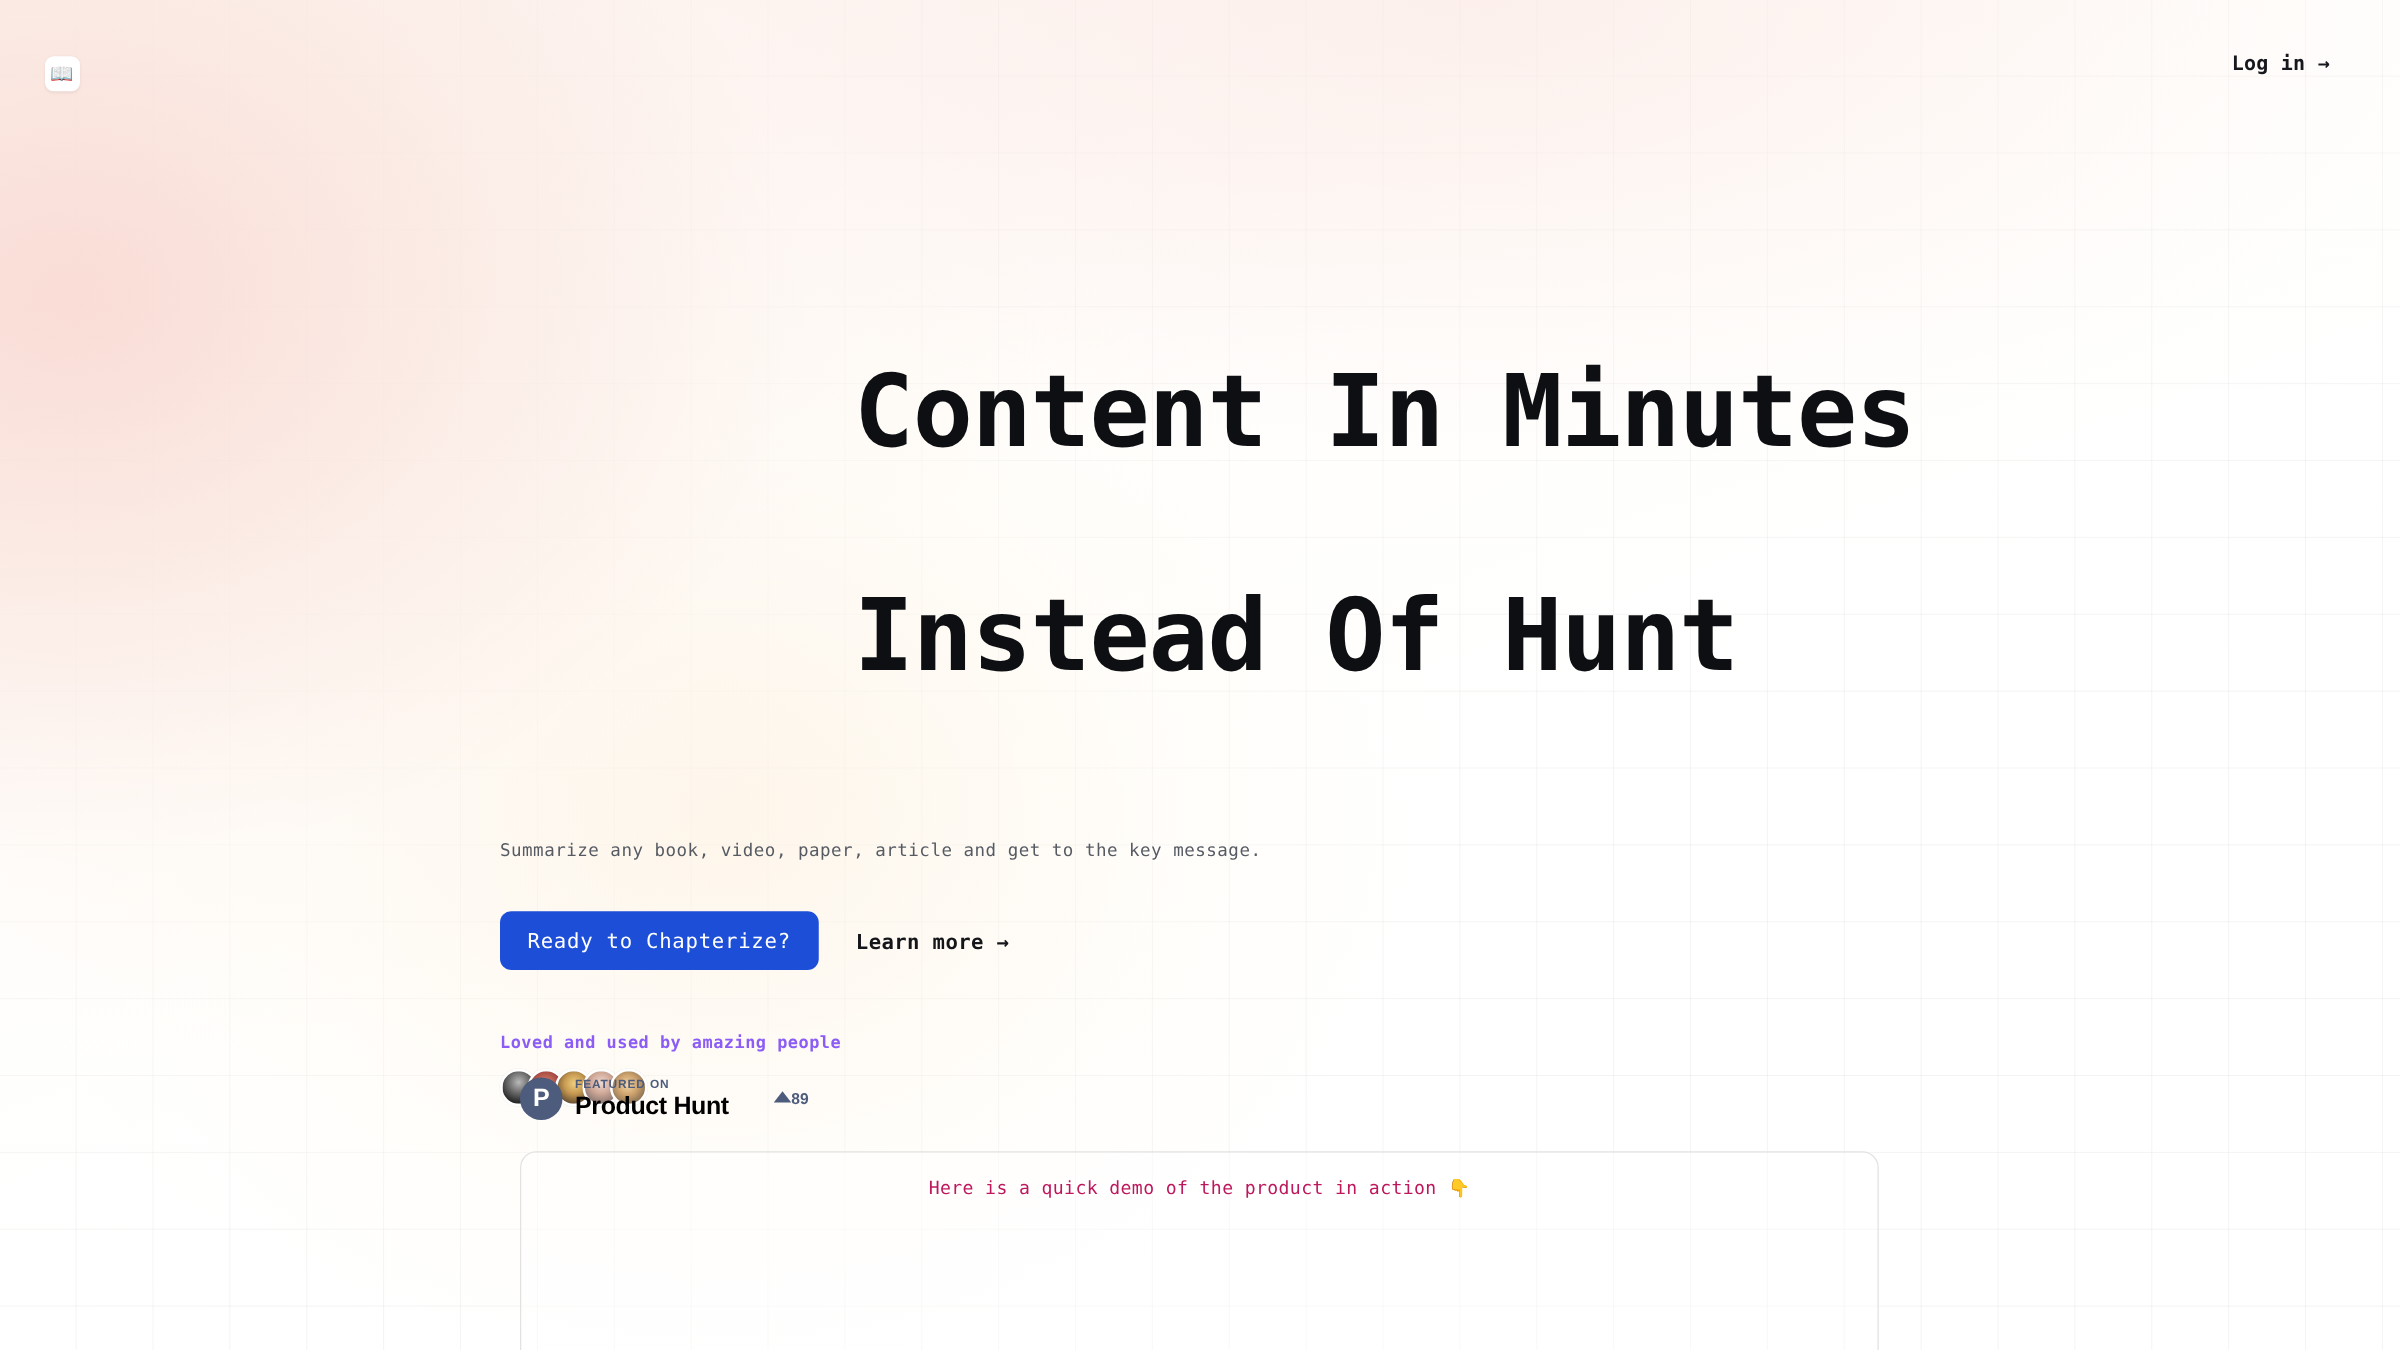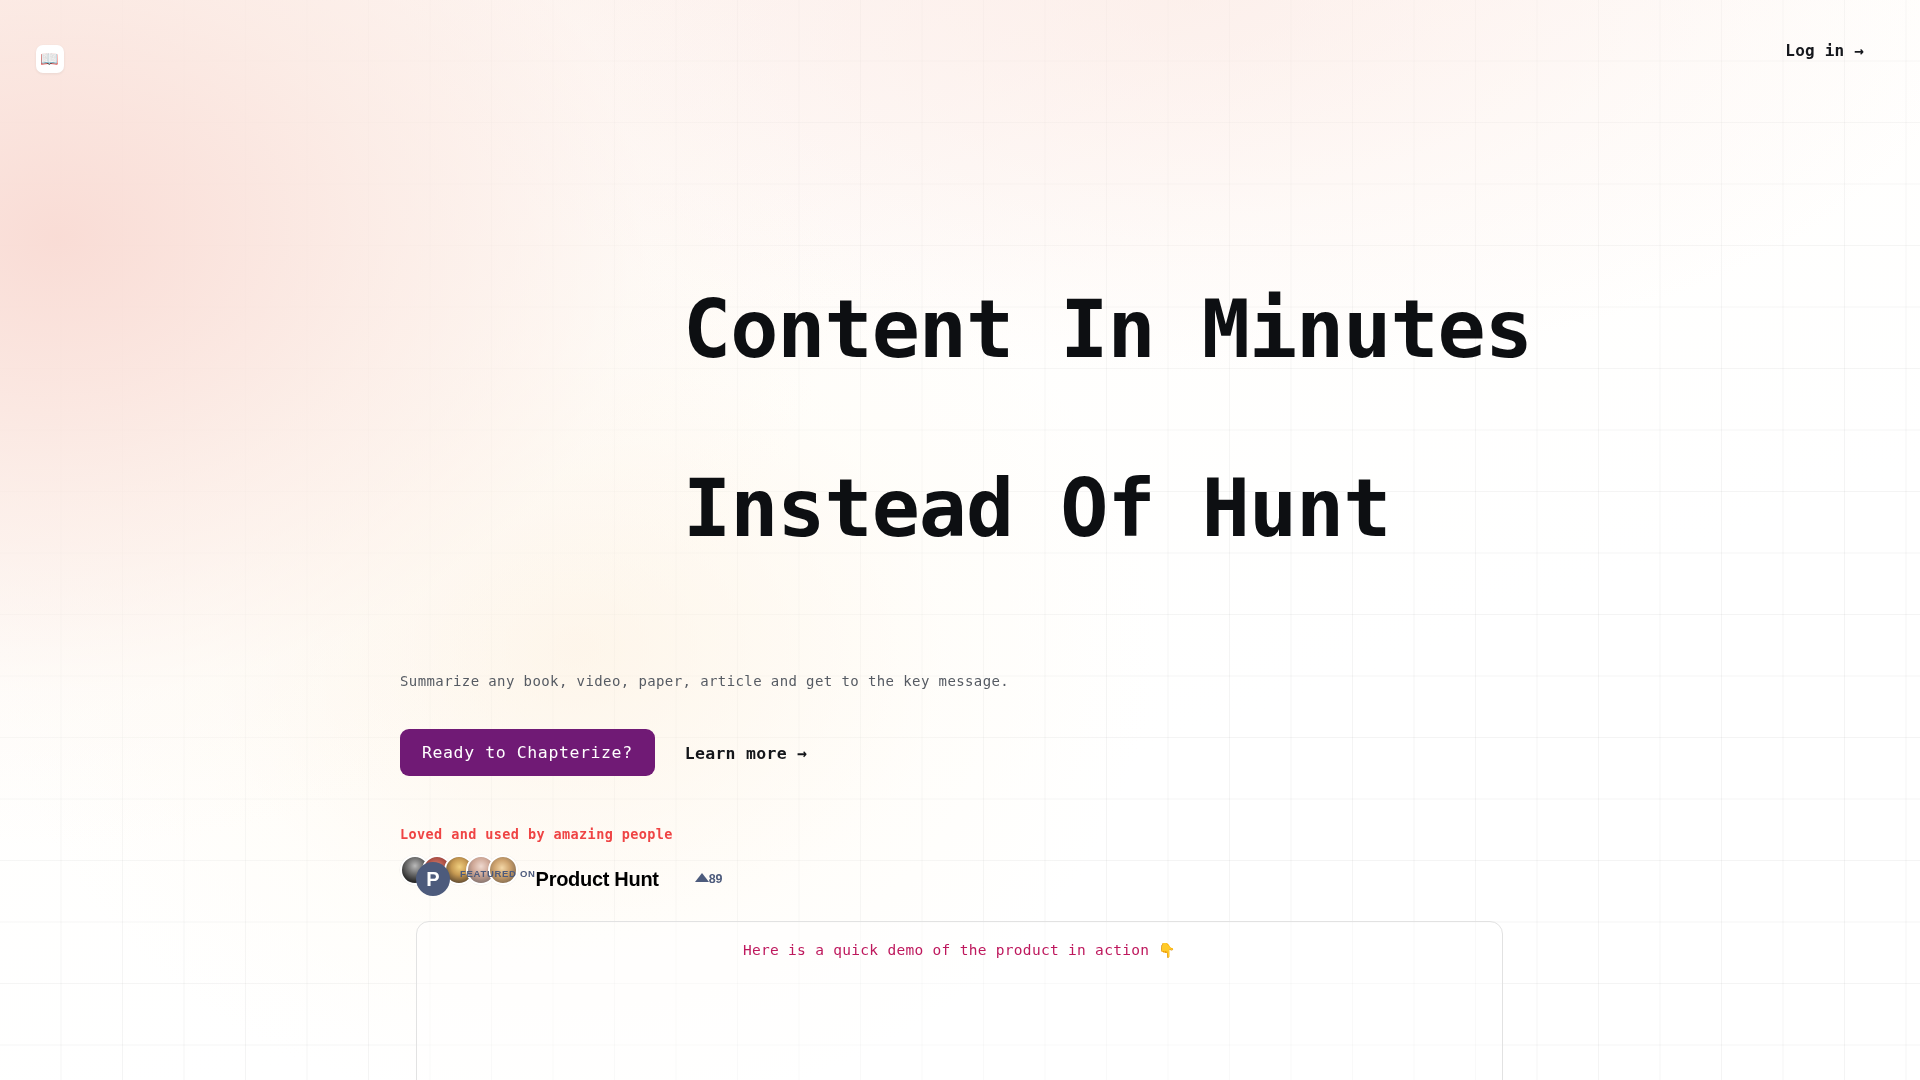--- a/index.html
+++ b/index.html
@@ -72,41 +72,41 @@
     font-size:14px;
     color:#565b63;
     letter-spacing:0.4px;
     white-space:nowrap;
   }
   .cta-row {
     margin-top:40px;
     display:flex; align-items:center; gap:30px;
   }
   .cta-primary {
-    background:#701a75;
+    background:#1d4ed8;
     color:#ffffff;
     border:none; border-radius:9px;
     font-family:"DejaVu Sans Mono", monospace;
     font-size:16.5px; font-weight:400;
     letter-spacing:0.6px;
     padding:14px 22px;
     cursor:pointer; white-space:nowrap;
   }
   .cta-secondary {
     font-family:"DejaVu Sans Mono", monospace;
     font-size:16.5px; font-weight:700; color:#14161a;
     letter-spacing:0.3px; white-space:nowrap;
     text-decoration:none; cursor:pointer;
     margin-top:2px;
   }
 
   .social-proof { margin-top:50px; }
   .social-proof-label {
     font-family:"DejaVu Sans Mono", monospace;
-    font-size:13.5px; font-weight:700; color:#ef4444;
+    font-size:13.5px; font-weight:700; color:#8b5cf6;
     letter-spacing:0.4px; white-space:nowrap;
   }
   .avatar-stack { margin-top:13px; display:flex; }
   .avatar {
     width:30px; height:30px; border-radius:50%;
     border:2px solid #ffffff;
     margin-right:-8px;
     background-size:cover;
     box-shadow:0 0 0 0.5px rgba(0,0,0,0.05);
     position:relative;
@@ -125,21 +125,21 @@
     cursor:pointer; text-decoration:none;
   }
   .ph-logo {
     width:34px; height:34px; border-radius:50%;
     background:#4d5b7c;
     display:flex; align-items:center; justify-content:center;
     color:#ffffff; font-weight:700; font-size:20px;
     font-family:"Liberation Sans", sans-serif;
     line-height:1;
   }
-  .ph-text { display:flex; flex-direction:row; justify-content:center; line-height:1; }
+  .ph-text { display:flex; flex-direction:column; justify-content:center; line-height:1; }
   .ph-eyebrow {
     font-size:9.5px; font-weight:700; color:#4d5b7c;
     letter-spacing:0.7px; margin-bottom:3px;
   }
   .ph-name { font-size:20px; font-weight:700; color:#000000; letter-spacing:-0.3px; }
   .ph-votes {
     margin-left:26px; display:flex; flex-direction:row;
     align-items:center; justify-content:center; line-height:1;
   }
   .ph-caret {

